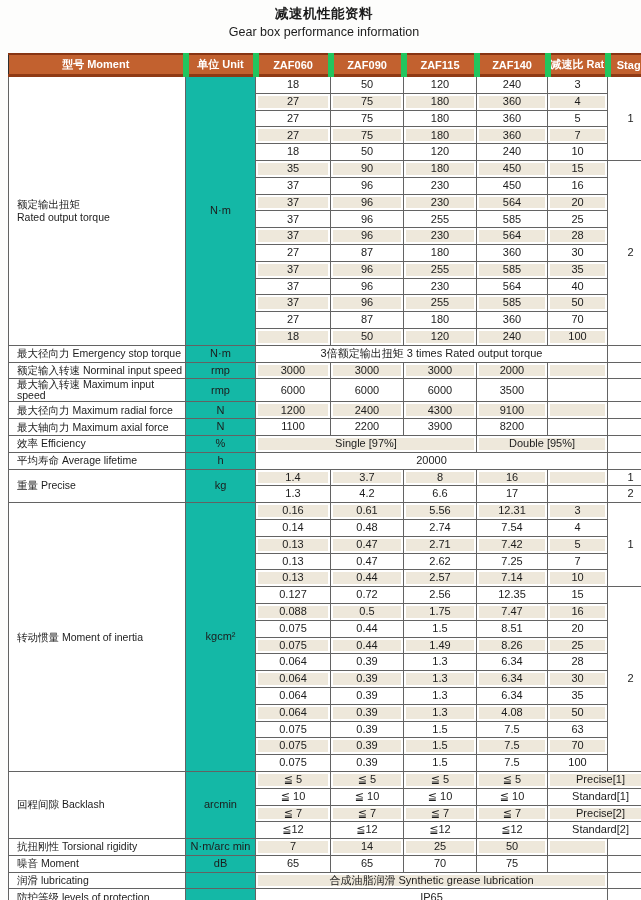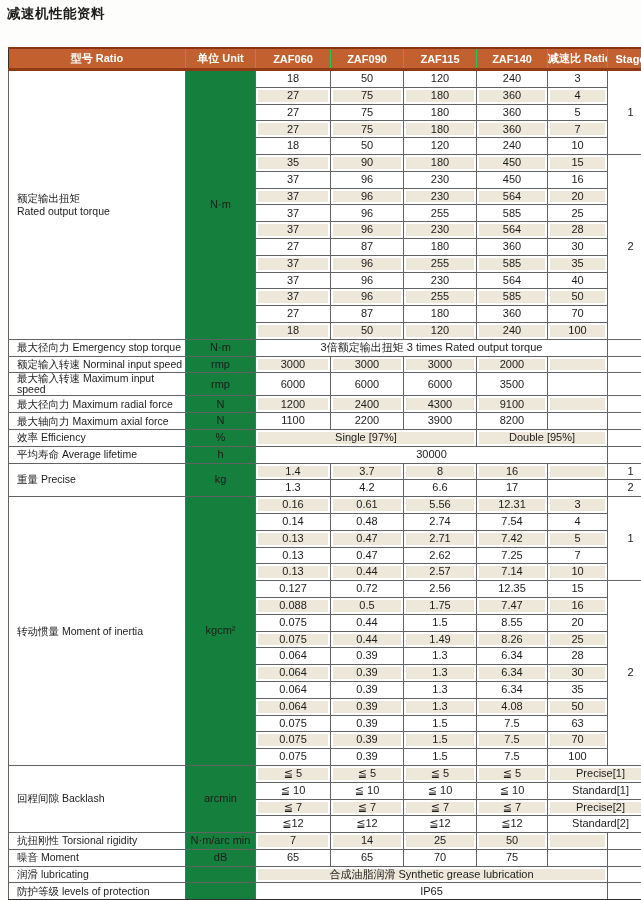--- a/index.html
+++ b/index.html
@@ -1,64 +1,65 @@
 <!DOCTYPE html>
 <html><head>
 <meta charset="utf-8">
 <style>
   html,body{margin:0;padding:0;}
   body{
     width:641px;height:900px;overflow:hidden;background:#fdfdfc;
     font-family:"Liberation Sans","DejaVu Sans",sans-serif;color:#1c1c1c;
   }
-  .titles{margin:5px 0 24px 7px;}
+  .titles{margin:5px 0 14px 7px;text-align:center;}
   .t-zh{font-size:13.5px;font-weight:bold;letter-spacing:.5px;}
   .t-en{font-size:12.5px;margin-top:2px;}
   .clip{width:633px;margin-left:8px;overflow:hidden;}
   table{border-collapse:collapse;table-layout:fixed;width:645px;border:1px solid #2e2e2e;}
   th{
     background:#c2612f;color:#fff;font-weight:bold;font-size:11px;height:19px;
     padding:0;border-top:2px solid #873413;border-bottom:3px solid #8f3a15;
-    border-left:1px solid #22c55e;white-space:nowrap;overflow:hidden;
+    border-left:6px solid #22c55e;white-space:nowrap;overflow:hidden;
   }
   th:first-child{border-left:none;}
   td{
     border:1px solid #636363;font-size:11px;text-align:center;height:15.8px;
     padding:0 2px;line-height:1.05;white-space:nowrap;overflow:hidden;background:#fff;
   }
   td.z{background:#eee8db;box-shadow:inset 0 0 0 2px #fff;}
   td.lbl{text-align:left;padding-left:8px;font-size:10.5px;background:#fff;white-space:normal;}
   td.lbl div{line-height:1.25;}
-  td.unit{background:#15803d;}
+  td.unit{background:#14b8a6;}
   td.stg{background:#fff;}
   tr.sec td{border-top:1.5px solid #2e2e2e;}
   tbody tr:last-child td{border-bottom:1.5px solid #2e2e2e;}
 </style>
 </head>
 <body>
 
 <div class="titles">
   <div class="t-zh">减速机性能资料</div>
+  <div class="t-en">Gear box performance information</div>
 </div>
 
 <div class="clip">
   <table>
     <colgroup>
       <col style="width:177px">
         <col style="width:70px">
       <col style="width:75px">
         <col style="width:73px">
       <col style="width:73px">
         <col style="width:71px">
       <col style="width:60px">
         <col style="width:46px">
     </colgroup>
     <thead>
       <tr>
-        <th>型号 Ratio</th>
+        <th>型号 Moment</th>
         <th>单位 Unit</th>
         <th>ZAF060</th>
         <th>ZAF090</th>
         <th>ZAF115</th>
         <th>ZAF140</th>
         <th>减速比 Ratio</th>
         <th>Stage</th>
       </tr>
     </thead>
     <tbody>
@@ -230,21 +231,21 @@
         <tr class="sec">
           <td class="lbl" rowspan="1">效率 Efficiency</td>
           <td class="unit" rowspan="1">%</td>
           <td class="val z" colspan="3">Single [97%]</td>
           <td class="val z" colspan="2">Double [95%]</td>
           <td class="stg" rowspan="1"></td>
         </tr>
         <tr class="sec">
           <td class="lbl" rowspan="1">平均寿命 Average lifetime</td>
           <td class="unit" rowspan="1">h</td>
-          <td class="val" colspan="5">30000</td>
+          <td class="val" colspan="5">20000</td>
           <td class="stg" rowspan="1"></td>
         </tr>
         <tr class="sec">
           <td class="lbl" rowspan="2">重量 Precise</td>
           <td class="unit" rowspan="2">kg</td>
           <td class="val z">1.4</td>
           <td class="val z">3.7</td>
           <td class="val z">8</td>
           <td class="val z">16</td>
           <td class="val z"></td>
@@ -308,21 +309,21 @@
           <td class="val z">0.088</td>
           <td class="val z">0.5</td>
           <td class="val z">1.75</td>
           <td class="val z">7.47</td>
           <td class="val z">16</td>
         </tr>
         <tr>
           <td class="val">0.075</td>
           <td class="val">0.44</td>
           <td class="val">1.5</td>
-          <td class="val">8.55</td>
+          <td class="val">8.51</td>
           <td class="val">20</td>
         </tr>
         <tr>
           <td class="val z">0.075</td>
           <td class="val z">0.44</td>
           <td class="val z">1.49</td>
           <td class="val z">8.26</td>
           <td class="val z">25</td>
         </tr>
         <tr>

